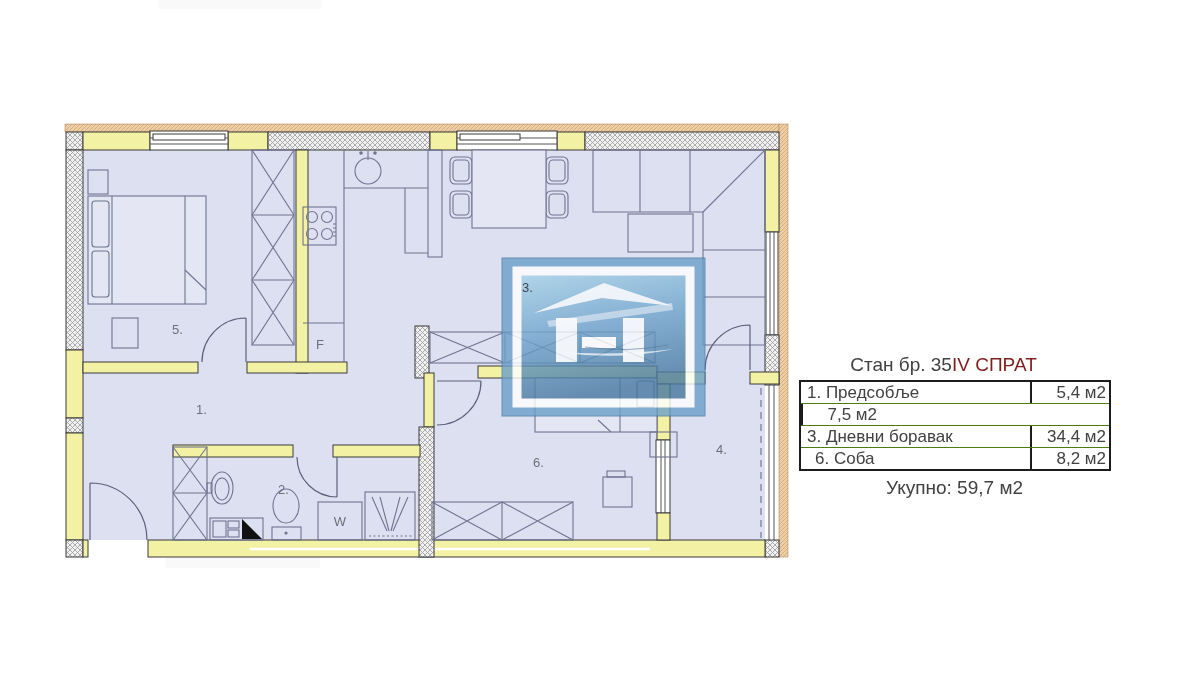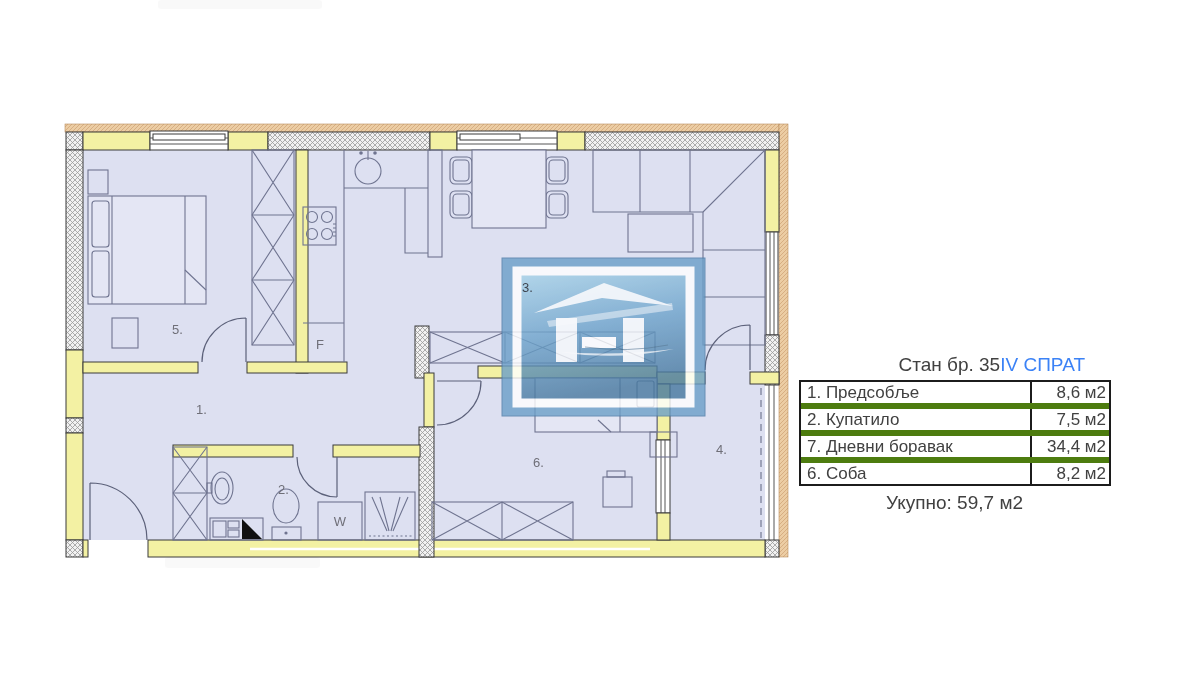--- a/index.html
+++ b/index.html
@@ -11,26 +11,26 @@
   .hat  {fill:url(#hatch);stroke:#3a3a3a;stroke-width:1;}
   .fac  {fill:url(#facade);stroke:#b98d5f;stroke-width:.6;}
   .glz  {fill:#ffffff;stroke:#3a3a3a;stroke-width:1;}
   .fur  {fill:none;stroke:#6f7490;stroke-width:1.1;}
   .furf {fill:#e4e6f4;stroke:#6f7490;stroke-width:1.1;}
   .door {fill:none;stroke:#5c617a;stroke-width:1.2;}
   .lbl  {fill:#6f6f78;font-family:"Liberation Sans",sans-serif;font-size:13px;}
   .lblD {fill:#3f4550;font-family:"Liberation Sans",sans-serif;font-size:13px;}
   
   .legend{position:absolute;left:799px;top:354px;width:312px;color:#414141;}
-  .legend-head{display:flex;justify-content:flex-end;align-items:baseline;
+  .legend-head{display:flex;justify-content:center;align-items:baseline;
                padding:0 26px 4px 3px;font-size:19px;}
-  .legend-floor{color:#3b82f6;}
+  .legend-floor{color:#7f1d1d;}
   .legend-table{border:2px solid #1c1c1c;}
-  .lrow{display:flex;height:21px;border-bottom:6px solid #4d7c0f;}
-  .lrow:last-child{border-bottom:none;}
+  .lrow{display:flex;height:21px;border-bottom:1px solid #4d7c0f;}
+  .lrow:last-child{border-bottom:none;padding-left:8px;}
   .lname{flex:1;padding-left:6px;font-size:17px;line-height:21px;white-space:nowrap;}
   .larea{width:74px;border-left:2px solid #1c1c1c;text-align:right;
          padding-right:3px;font-size:17px;line-height:21px;}
   .legend-total{text-align:center;font-size:19px;margin-top:6px;padding-right:1px;}
 </style>
 </head>
 <body>
 
 <div class="stage">
 
@@ -290,28 +290,27 @@
   </svg>
 
   <div class="legend">
     <div class="legend-head">
       <span>Стан бр. 35</span>
       <span class="legend-floor">IV СПРАТ</span>
     </div>
     <div class="legend-table">
       <div class="lrow">
         <span class="lname">1. Предсобље</span>
-        <span class="larea">8,6 м2</span>
+        <span class="larea">5,4 м2</span>
       </div>
       <div class="lrow">
-        <span class="lname">2. Купатило</span>
         <span class="larea">7,5 м2</span>
       </div>
       <div class="lrow">
-        <span class="lname">7. Дневни боравак</span>
+        <span class="lname">3. Дневни боравак</span>
         <span class="larea">34,4 м2</span>
       </div>
       <div class="lrow">
         <span class="lname">6. Соба</span>
         <span class="larea">8,2 м2</span>
       </div>
     </div>
     <div class="legend-total">Укупно: 59,7 м2</div>
   </div>
 

